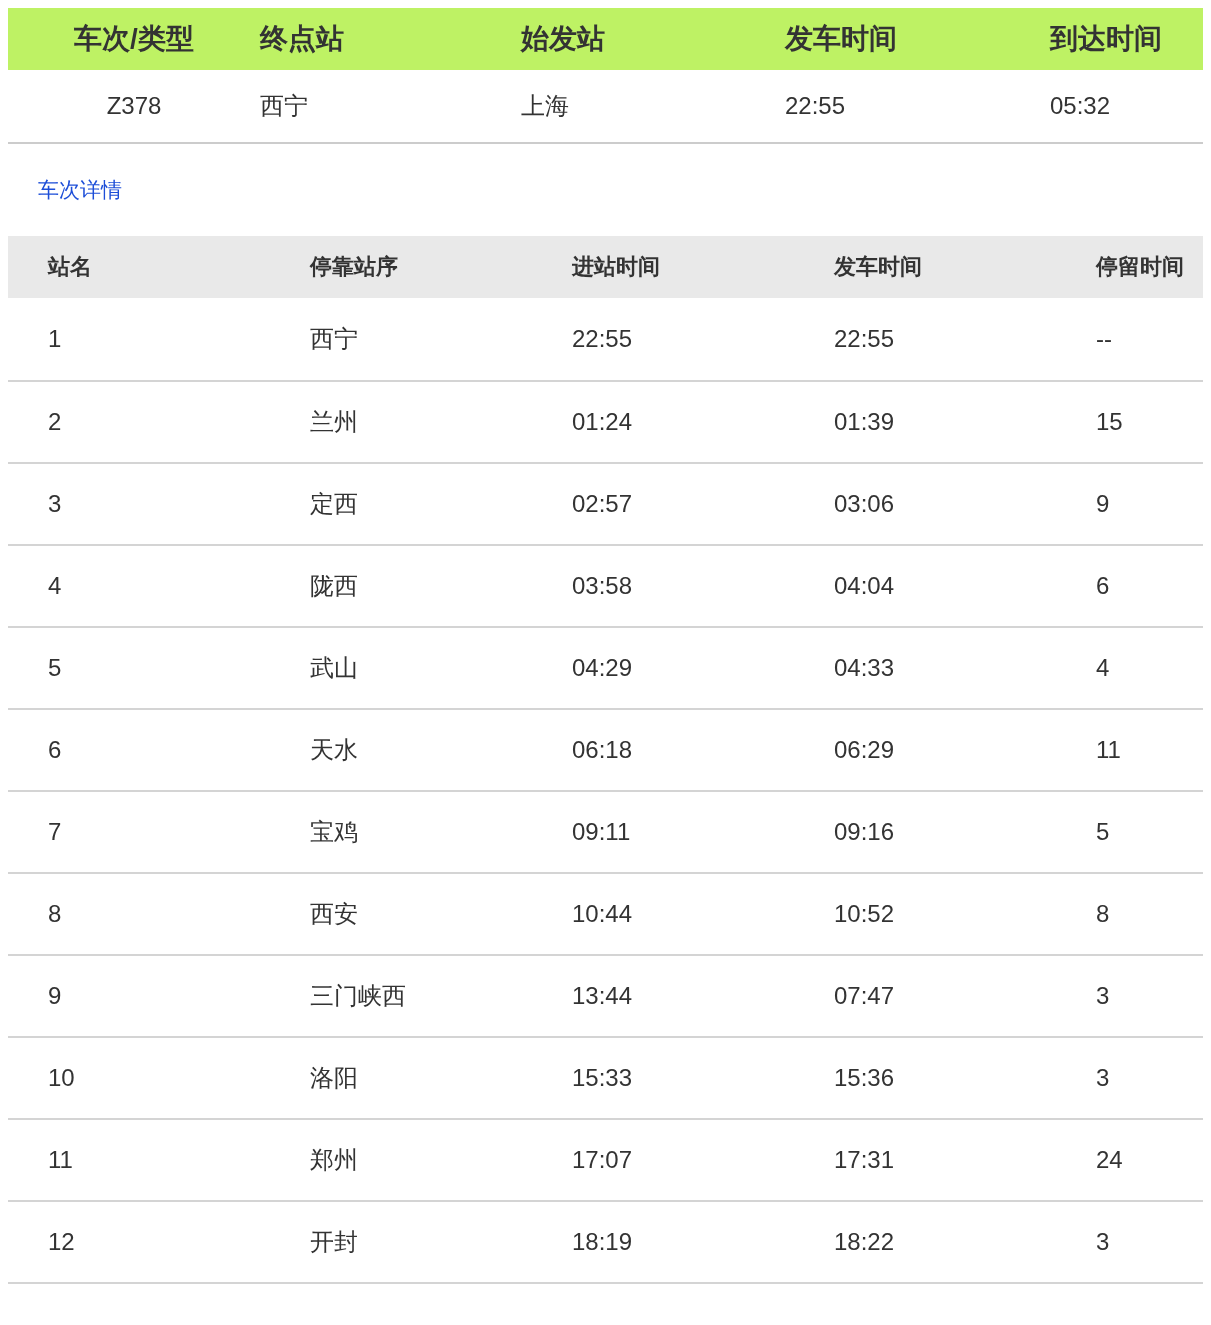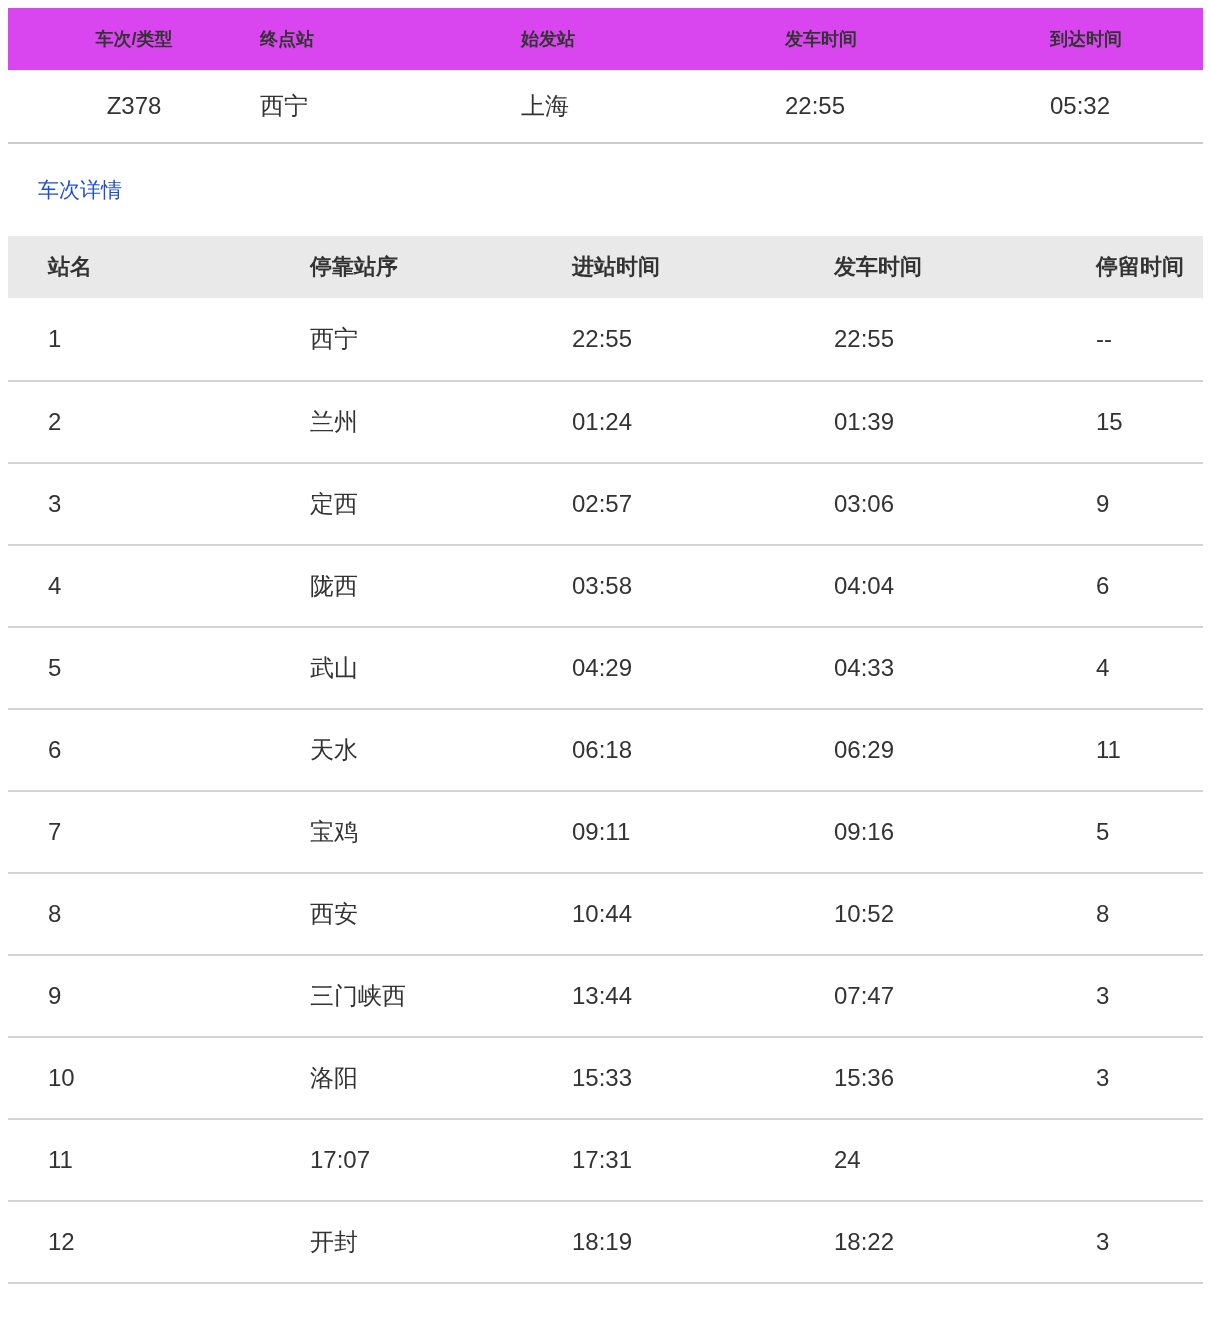--- a/index.html
+++ b/index.html
@@ -18,24 +18,24 @@
   .summary {
     margin: 8px 8px 0 8px;
     border-bottom: 2px solid #cccccc;
   }
   .s-grid {
     display: grid;
     grid-template-columns: 252px 261px 264px 265px 1fr;
     align-items: center;
   }
   .s-head {
-    background: #d946ef;
+    background: #bef264;
     height: 62px;
     font-weight: bold;
-    font-size: 18px;
+    font-size: 28px;
   }
   .s-row {
     background: #ffffff;
     height: 72px;
     font-size: 24px;
   }
   .cell { text-align: left; }
   .cell.center { text-align: center; }
   
   .section-title {
@@ -168,20 +168,21 @@
     </div>
     <div class="d-grid d-row">
       <div class="cell">10</div>
       <div class="cell">洛阳</div>
       <div class="cell">15:33</div>
       <div class="cell">15:36</div>
       <div class="cell">3</div>
     </div>
     <div class="d-grid d-row">
       <div class="cell">11</div>
+      <div class="cell">郑州</div>
       <div class="cell">17:07</div>
       <div class="cell">17:31</div>
       <div class="cell">24</div>
     </div>
     <div class="d-grid d-row">
       <div class="cell">12</div>
       <div class="cell">开封</div>
       <div class="cell">18:19</div>
       <div class="cell">18:22</div>
       <div class="cell">3</div>

